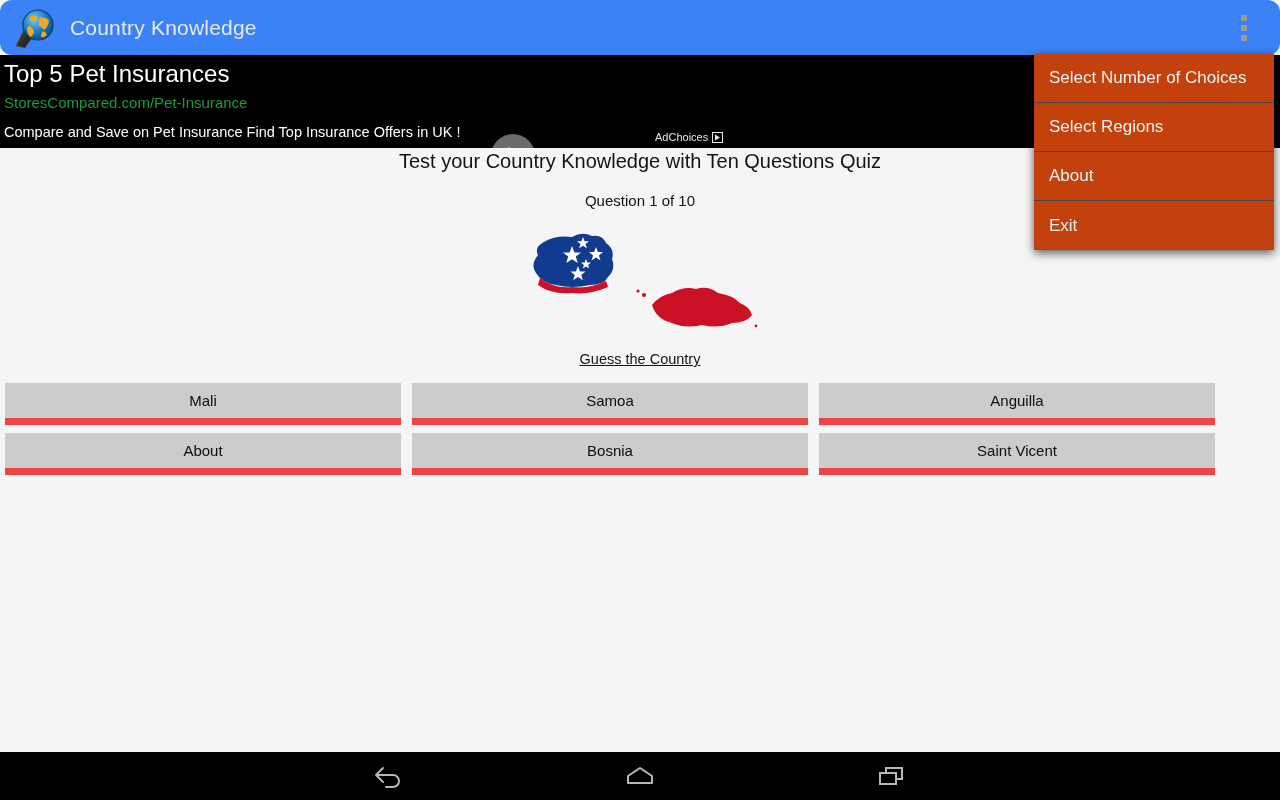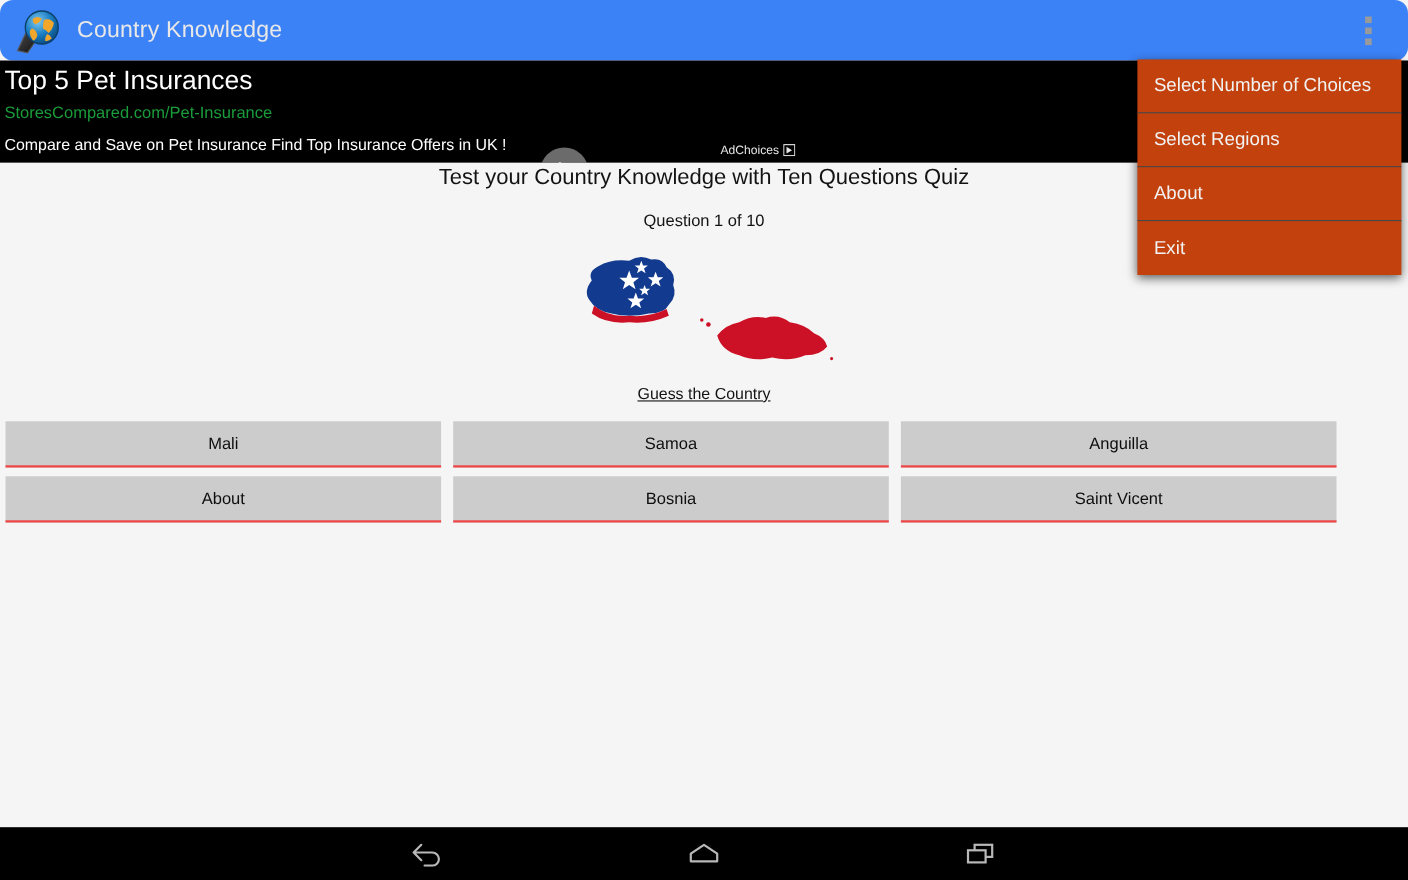--- a/index.html
+++ b/index.html
@@ -40,21 +40,21 @@
   }
   #ad-desc {
     position:absolute; left:4px; top:69px; color:#ffffff; font-size:14.5px;
   }
   #ad-arrow {
     position:absolute; left:491px; top:79px; width:44px; height:44px; border-radius:50%;
     background:#6b6b6b; display:flex; align-items:center; justify-content:center; cursor:pointer;
   }
   #ad-arrow svg { display:block; }
   #adchoices {
-    position:absolute; left:655px; top:76px; display:flex; gap:4px;
+    position:absolute; left:655px; top:76px; display:flex; align-items:center; gap:4px;
   }
   #adchoices span { color:#e8e8e8; font-size:11px; }
   #adchoices svg { display:block; }
 
   
   #content {
     position:absolute; left:0; top:148px; width:1280px; height:604px; background:#f5f5f5;
   }
   #quiz-title {
     width:100%; text-align:center; margin-top:2px; font-size:20px; color:#131313; font-weight:400;
@@ -66,21 +66,21 @@
     width:100%; height:118px; margin-top:14px; display:flex; align-items:center; justify-content:center;
   }
   #guess-label {
     width:100%; text-align:center; margin-top:10px; font-size:14.5px; color:#131313;text-decoration:underline;
   }
   #answers {
     margin-top:16px; padding:0 5px; display:flex; flex-wrap:wrap; gap:8px 11px;
   }
   .answer-btn {
     width:396px; height:42px; background:#cccccc; border:none;
-    border-bottom:2px solid #ef4444;
+    border-bottom:7px solid #ef4444;
     font-family:"Liberation Sans", sans-serif; font-size:15px; color:#0d0d0d;
     display:flex; align-items:center; justify-content:center; cursor:pointer;
   }
 
   
   #overflow-menu {
     position:absolute; left:1034px; top:54px; width:240px;
     background:#c2410c; box-shadow:0 3px 9px rgba(0,0,0,.65);
     z-index:50;
     text-align:right;

